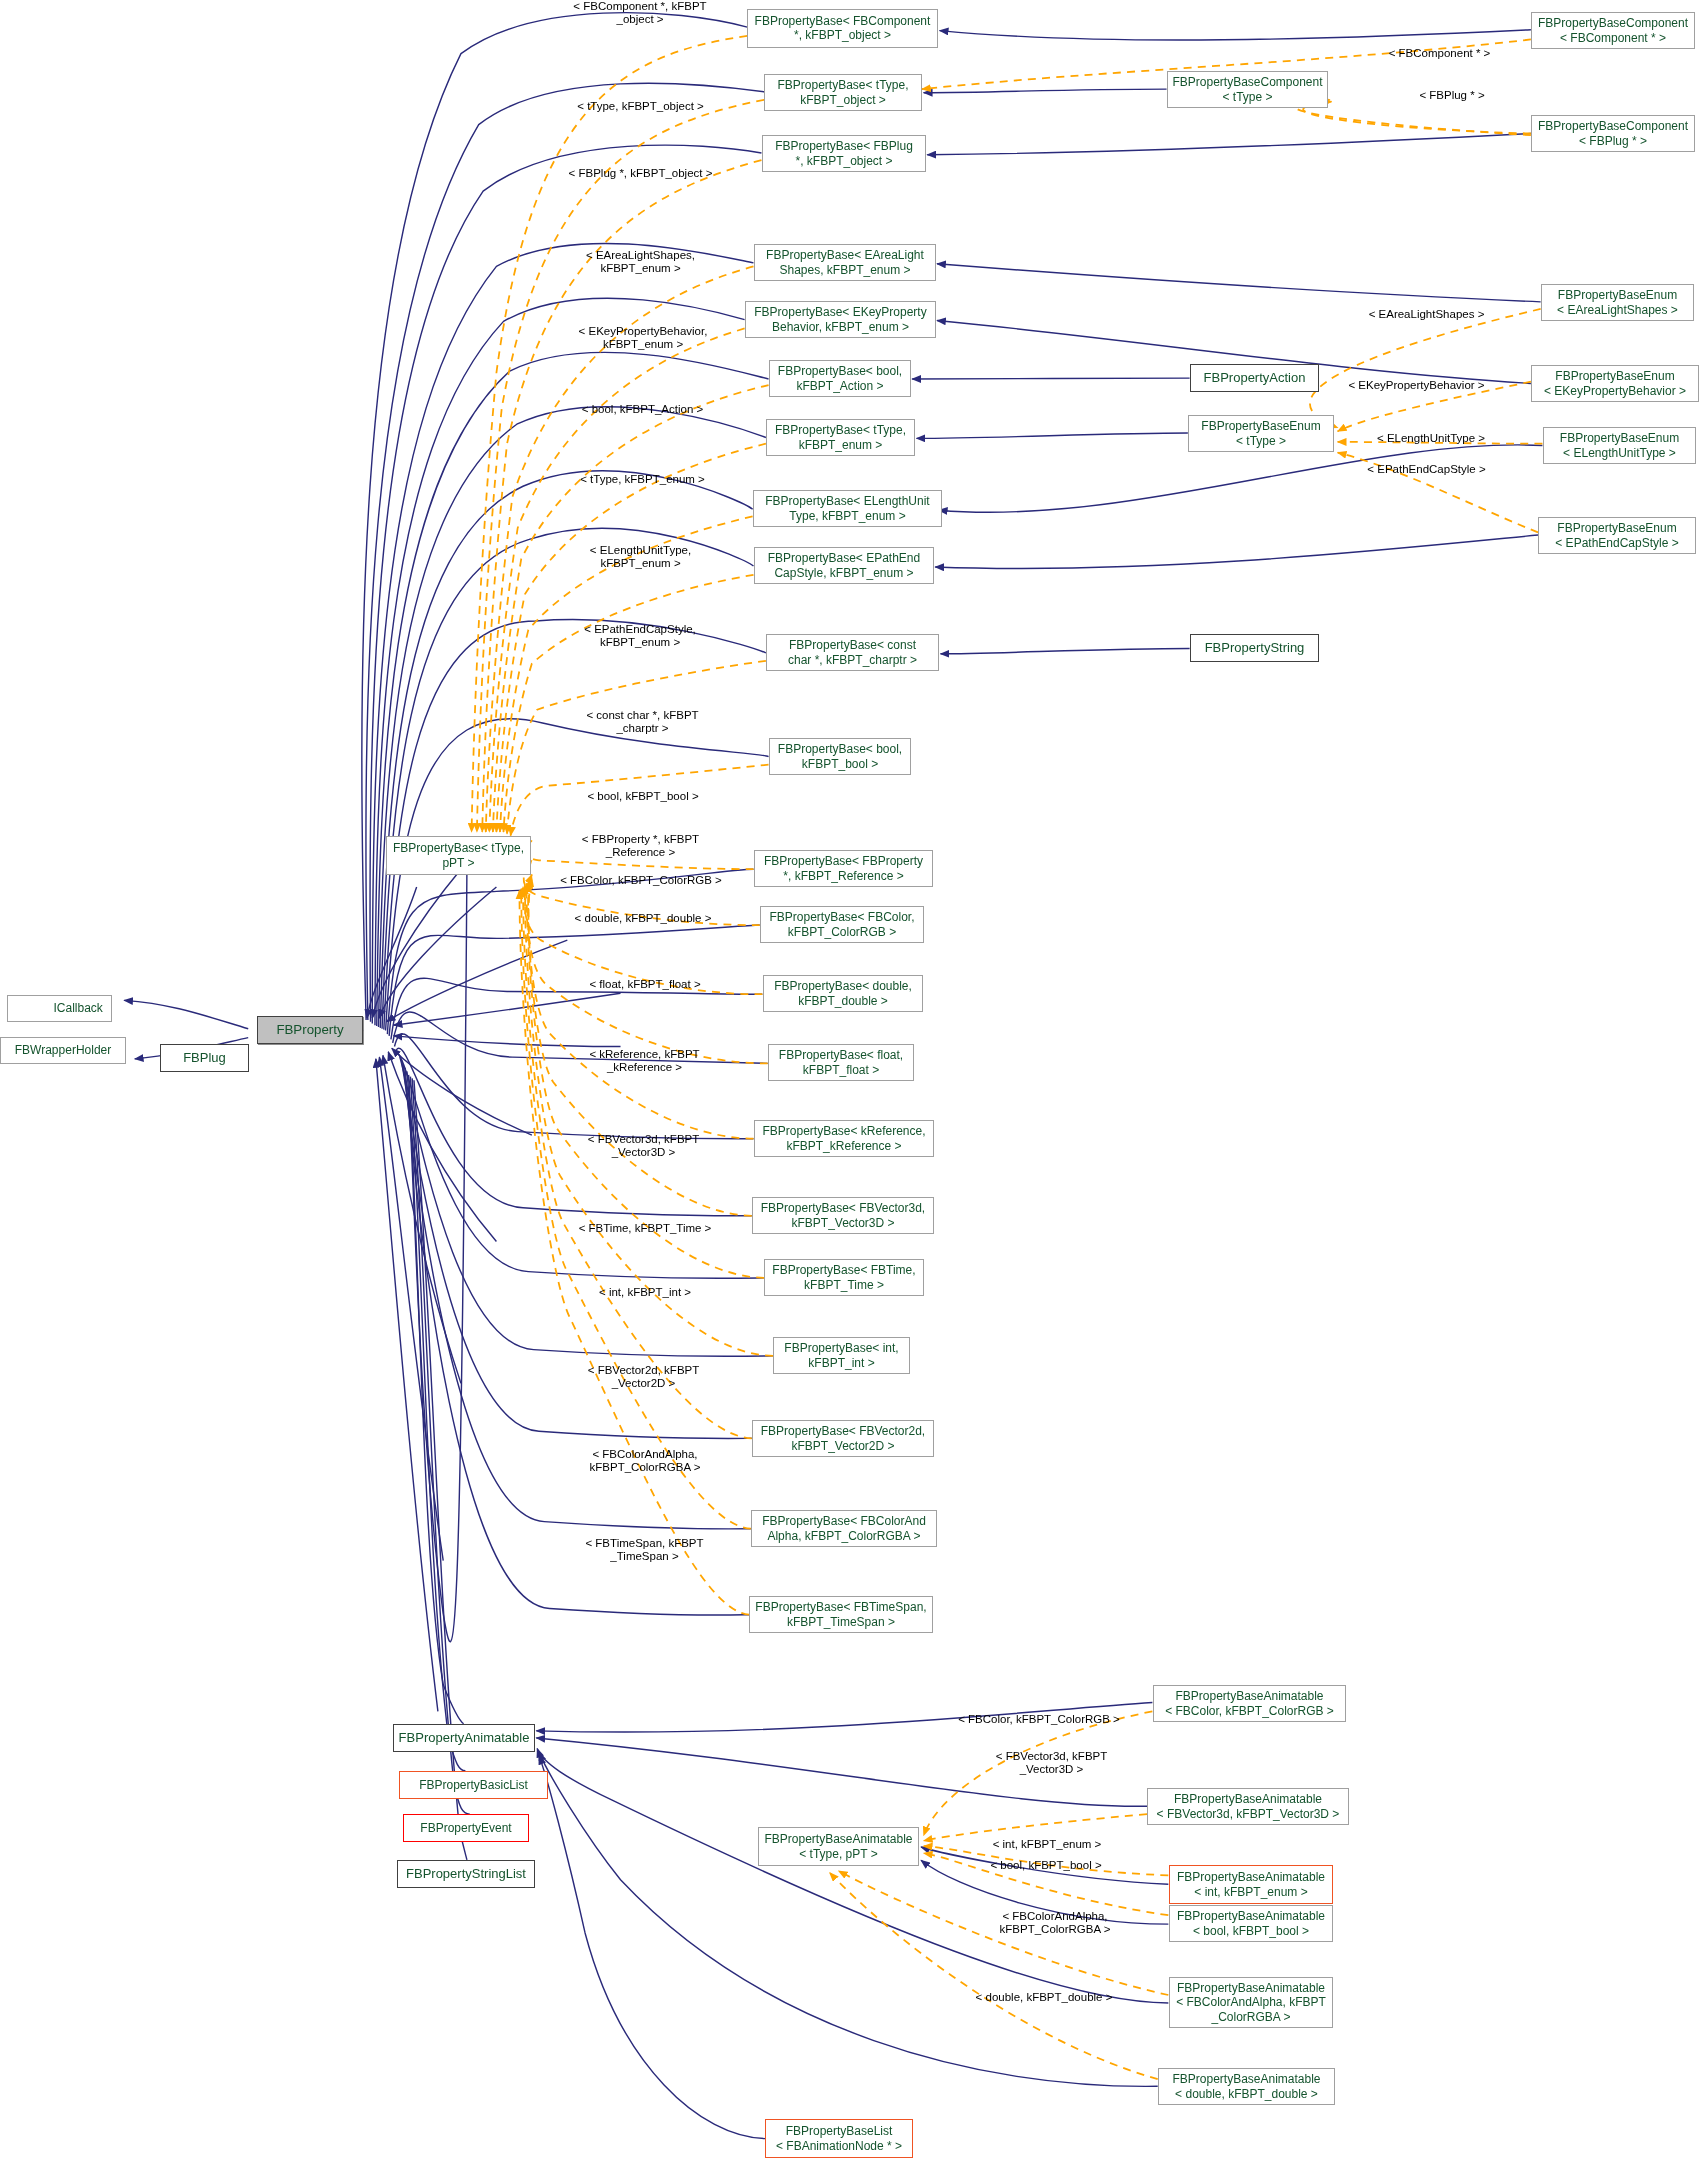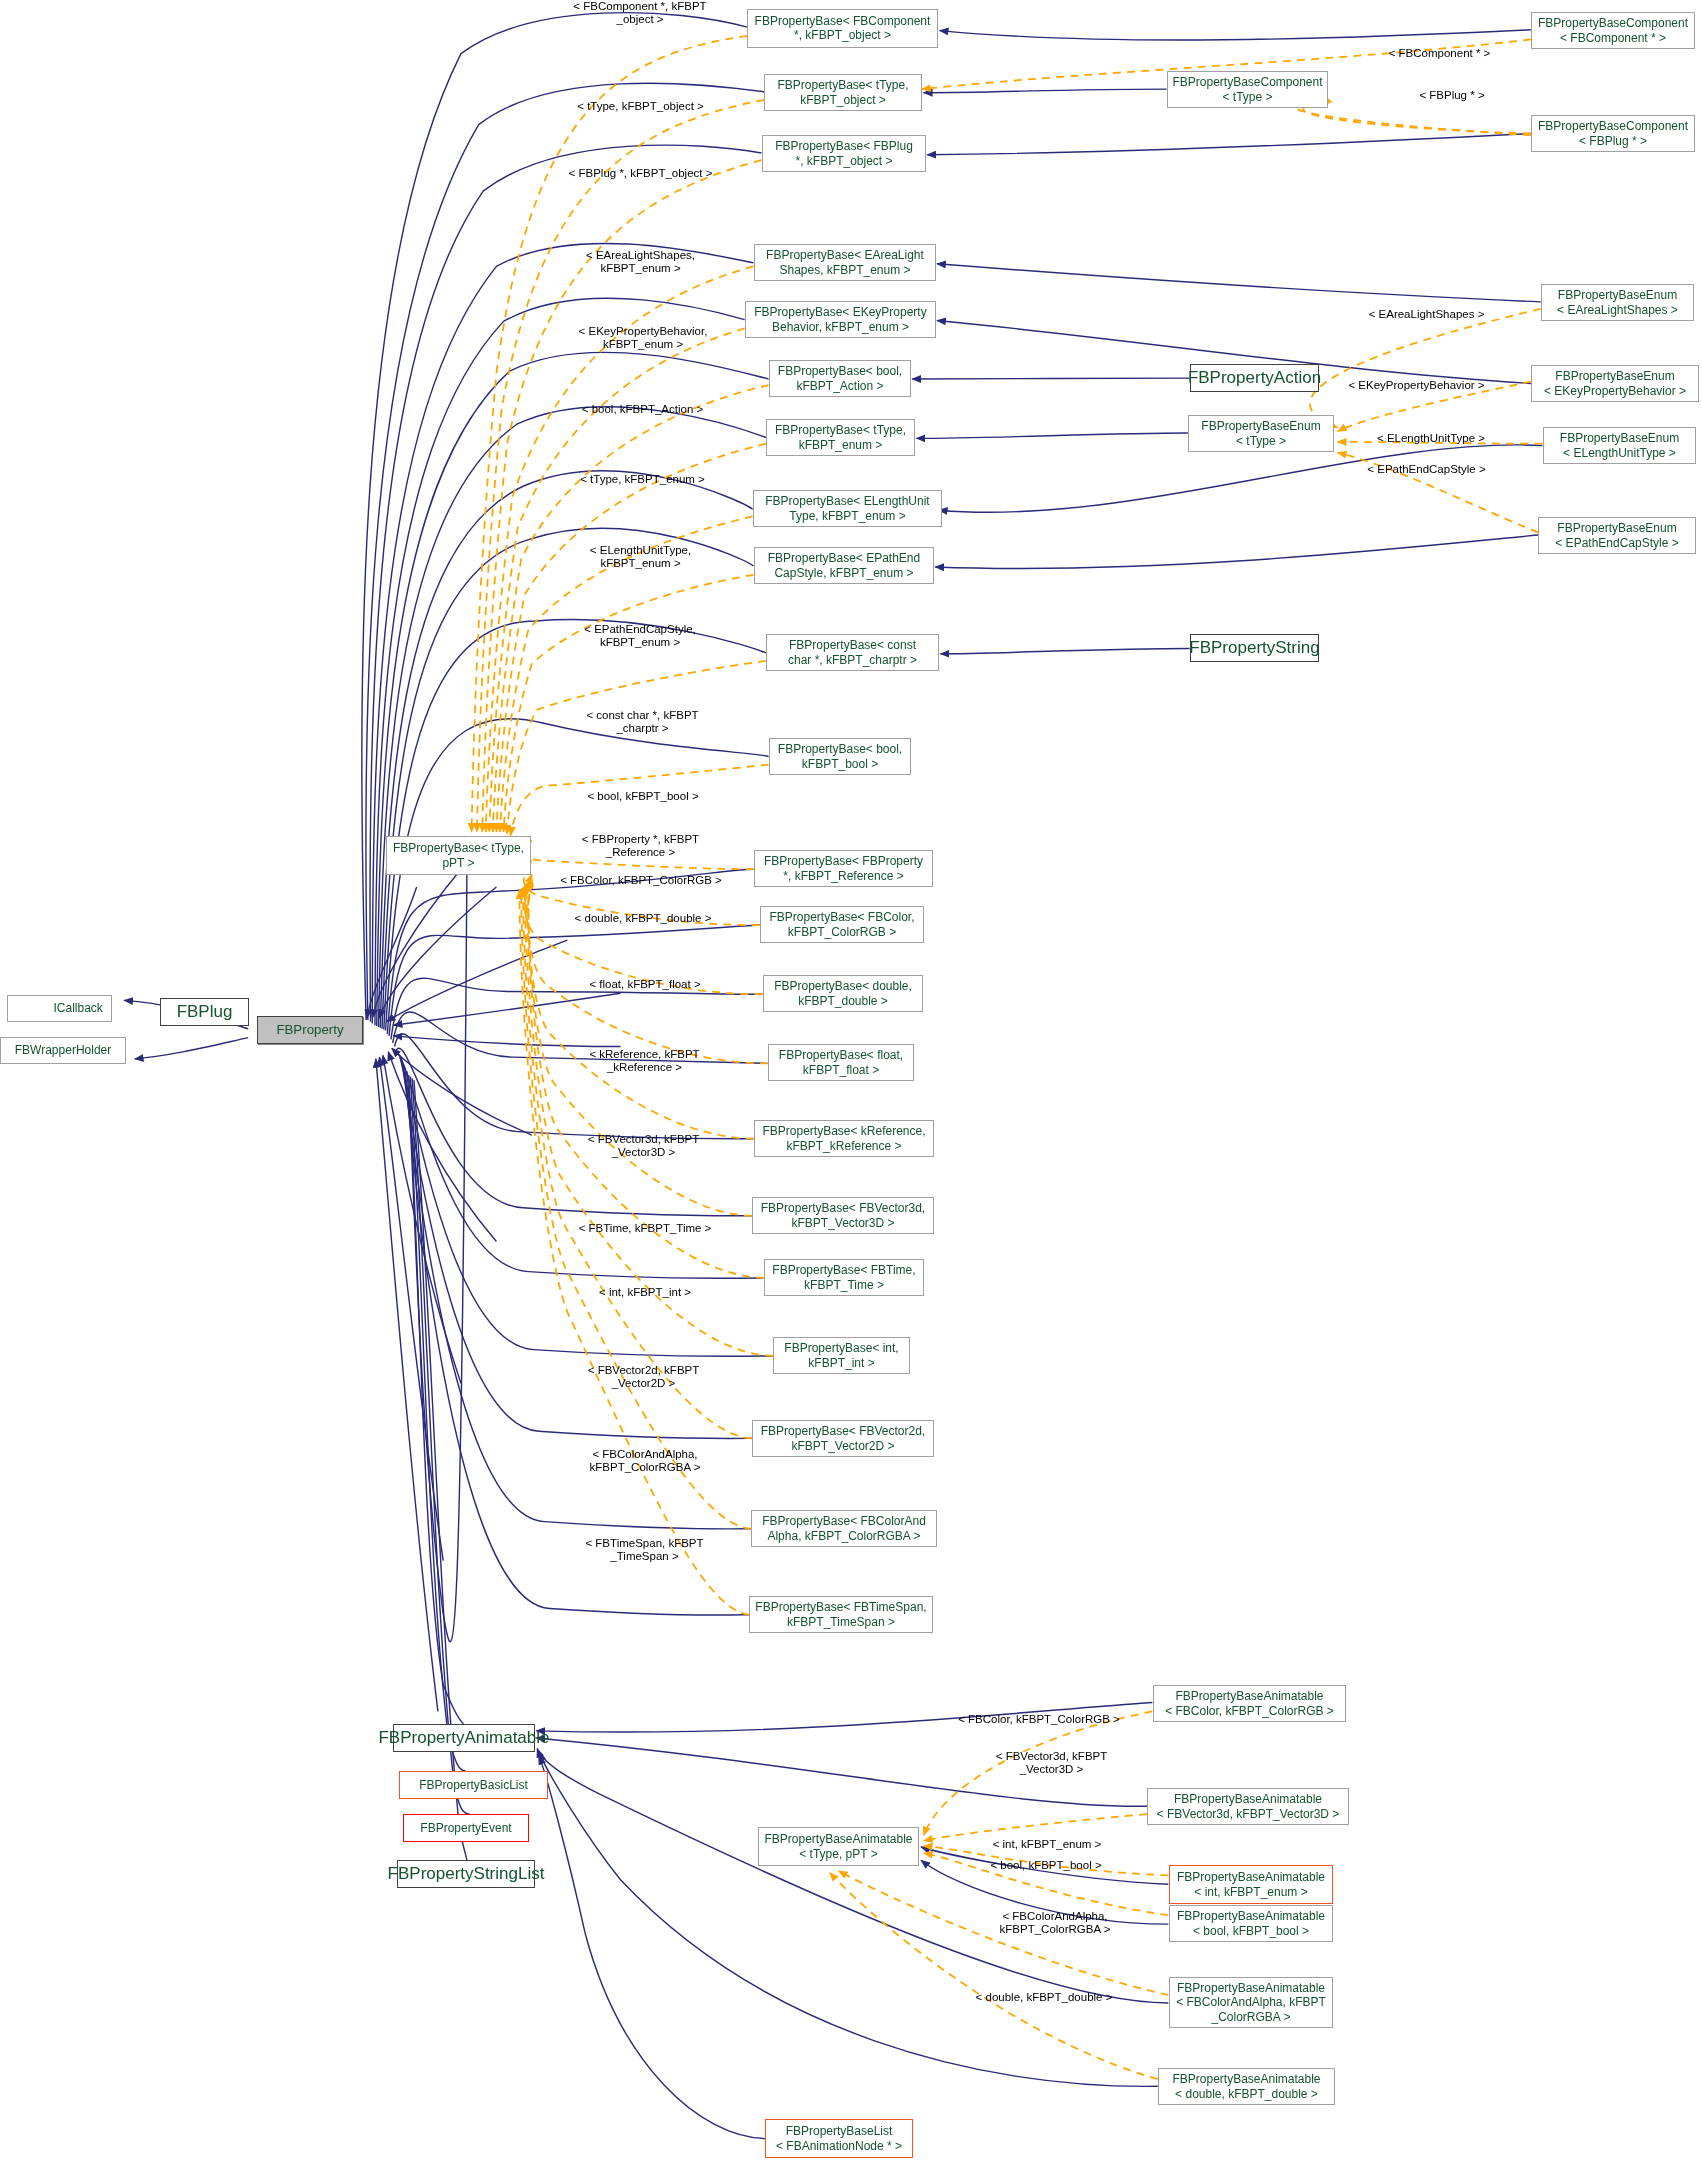--- a/index.html
+++ b/index.html
@@ -39,21 +39,21 @@
     z-index: 5;
   }
   .node.root {
     background: #c0c0c0;
     border: 0.9px solid #404040;
     box-shadow: 0.9px 0.9px 0 #808080;
     font-size: 13.3px;
   }
   .node.plain {
     border: 0.9px solid #404040;
-    font-size: 17px;
+    font-size: 13px;
   }
   .node.hl-orange {
     border: 1.8px solid #f05423;
   }
   .node.hl-red {
     border: 1.8px solid #ff0000;
   }
   .edge-label {
     position: absolute;
     font-size: 11.5px;
@@ -191,21 +191,21 @@
       <path d="M862,1441 C790,1440 700,1374 628,1272 C610,1242 594,1100 594,996"></path>
       <path d="M872,1529 C796,1528 704,1442 632,1326 C612,1292 592,1120 592,998"></path>
       <path d="M848,1622 C790,1620 710,1512 636,1380 C614,1342 590,1140 590,1000"></path>
       <path d="M847,1724 C790,1720 716,1584 640,1434 C616,1392 588,1160 588,1002"></path>
       <path d="M845,1821 C790,1816 722,1656 644,1488 C618,1442 586,1180 586,1004"></path>
     </g>
   </svg>
 
   <div class="node" style="left: 7px; top: 995px; width: 105px; height: 26.6px; padding-left: 40px;">ICallback</div>
   <div class="node" style="left: 0px; top: 1037px; width: 126px; height: 26.6px;">FBWrapperHolder</div>
-  <div class="node plain" style="left: 160px; top: 998px; width: 89px; height: 28px;">FBPlug</div>
+  <div class="node plain" style="left: 160px; top: 1044px; width: 89px; height: 28px;">FBPlug</div>
   <div class="node root" style="left: 257px; top: 1016px; width: 106px; height: 28px;">FBProperty</div>
   <div class="node" style="left: 747px; top: 8.9px; width: 191px; height: 39px;">FBPropertyBase&lt; FBComponent
 *, kFBPT_object &gt;</div>
   <div class="node" style="left: 764px; top: 74px; width: 158px; height: 37px;">FBPropertyBase&lt; tType,
 kFBPT_object &gt;</div>
   <div class="node" style="left: 762px; top: 135px; width: 164px; height: 37px;">FBPropertyBase&lt; FBPlug
 *, kFBPT_object &gt;</div>
   <div class="node" style="left: 754px; top: 244px; width: 182px; height: 37px;">FBPropertyBase&lt; EAreaLight
 Shapes, kFBPT_enum &gt;</div>
   <div class="node" style="left: 745px; top: 301px; width: 191px; height: 37px;">FBPropertyBase&lt; EKeyProperty

